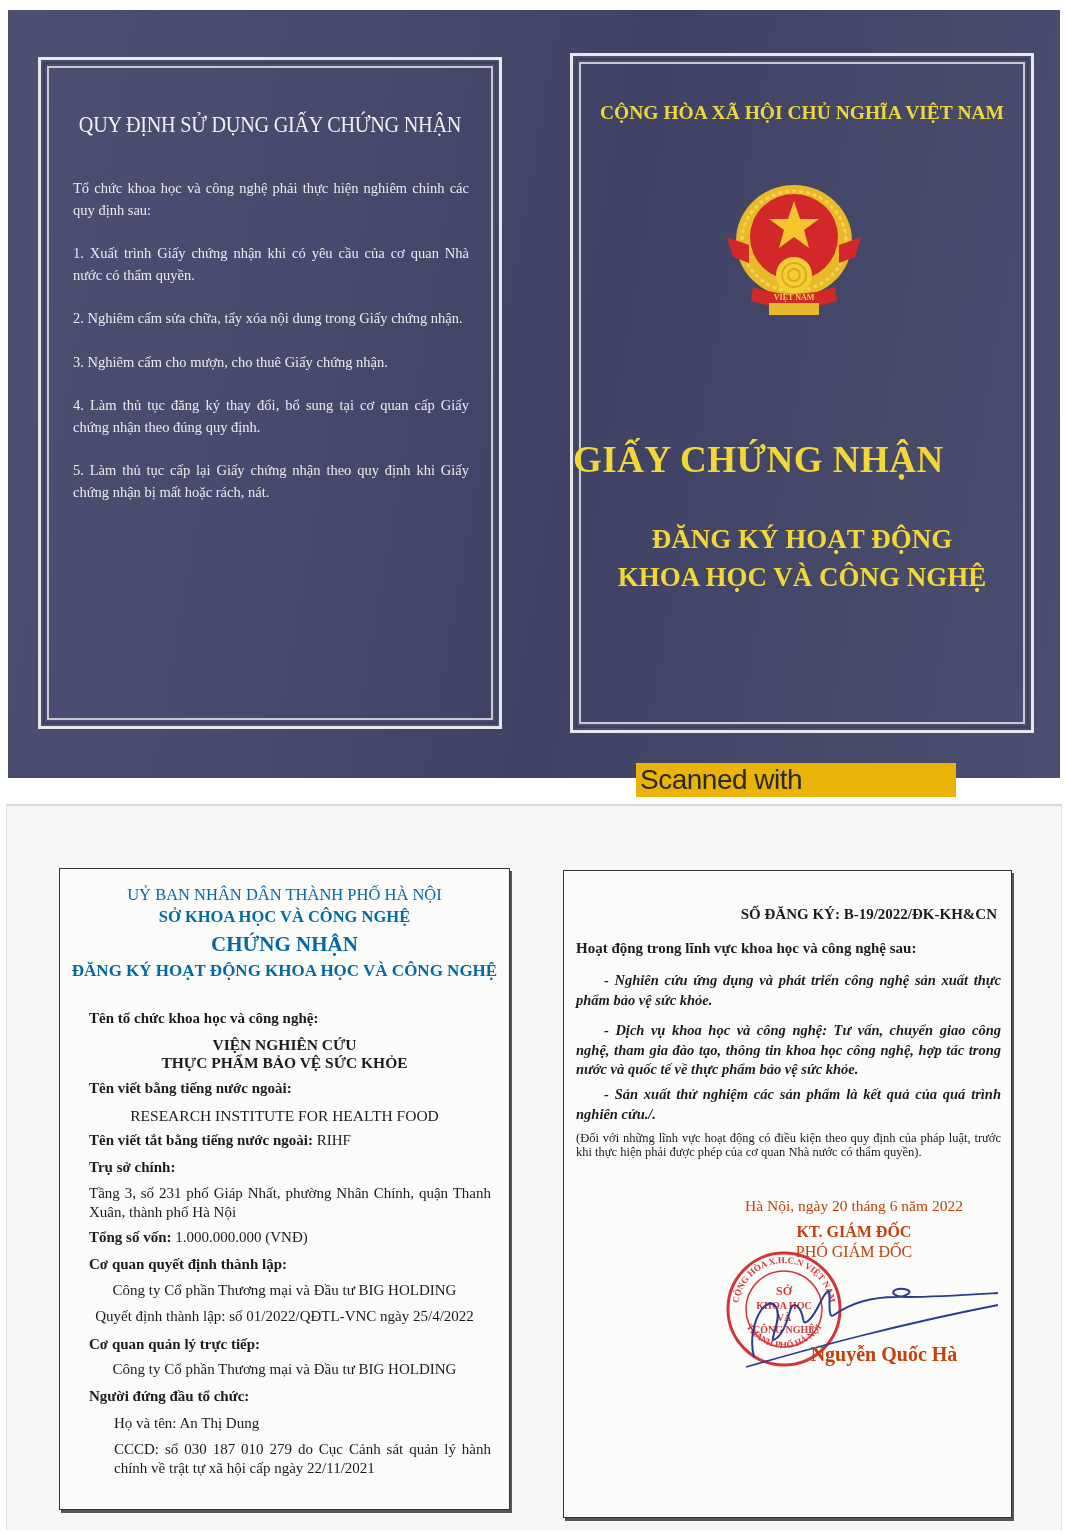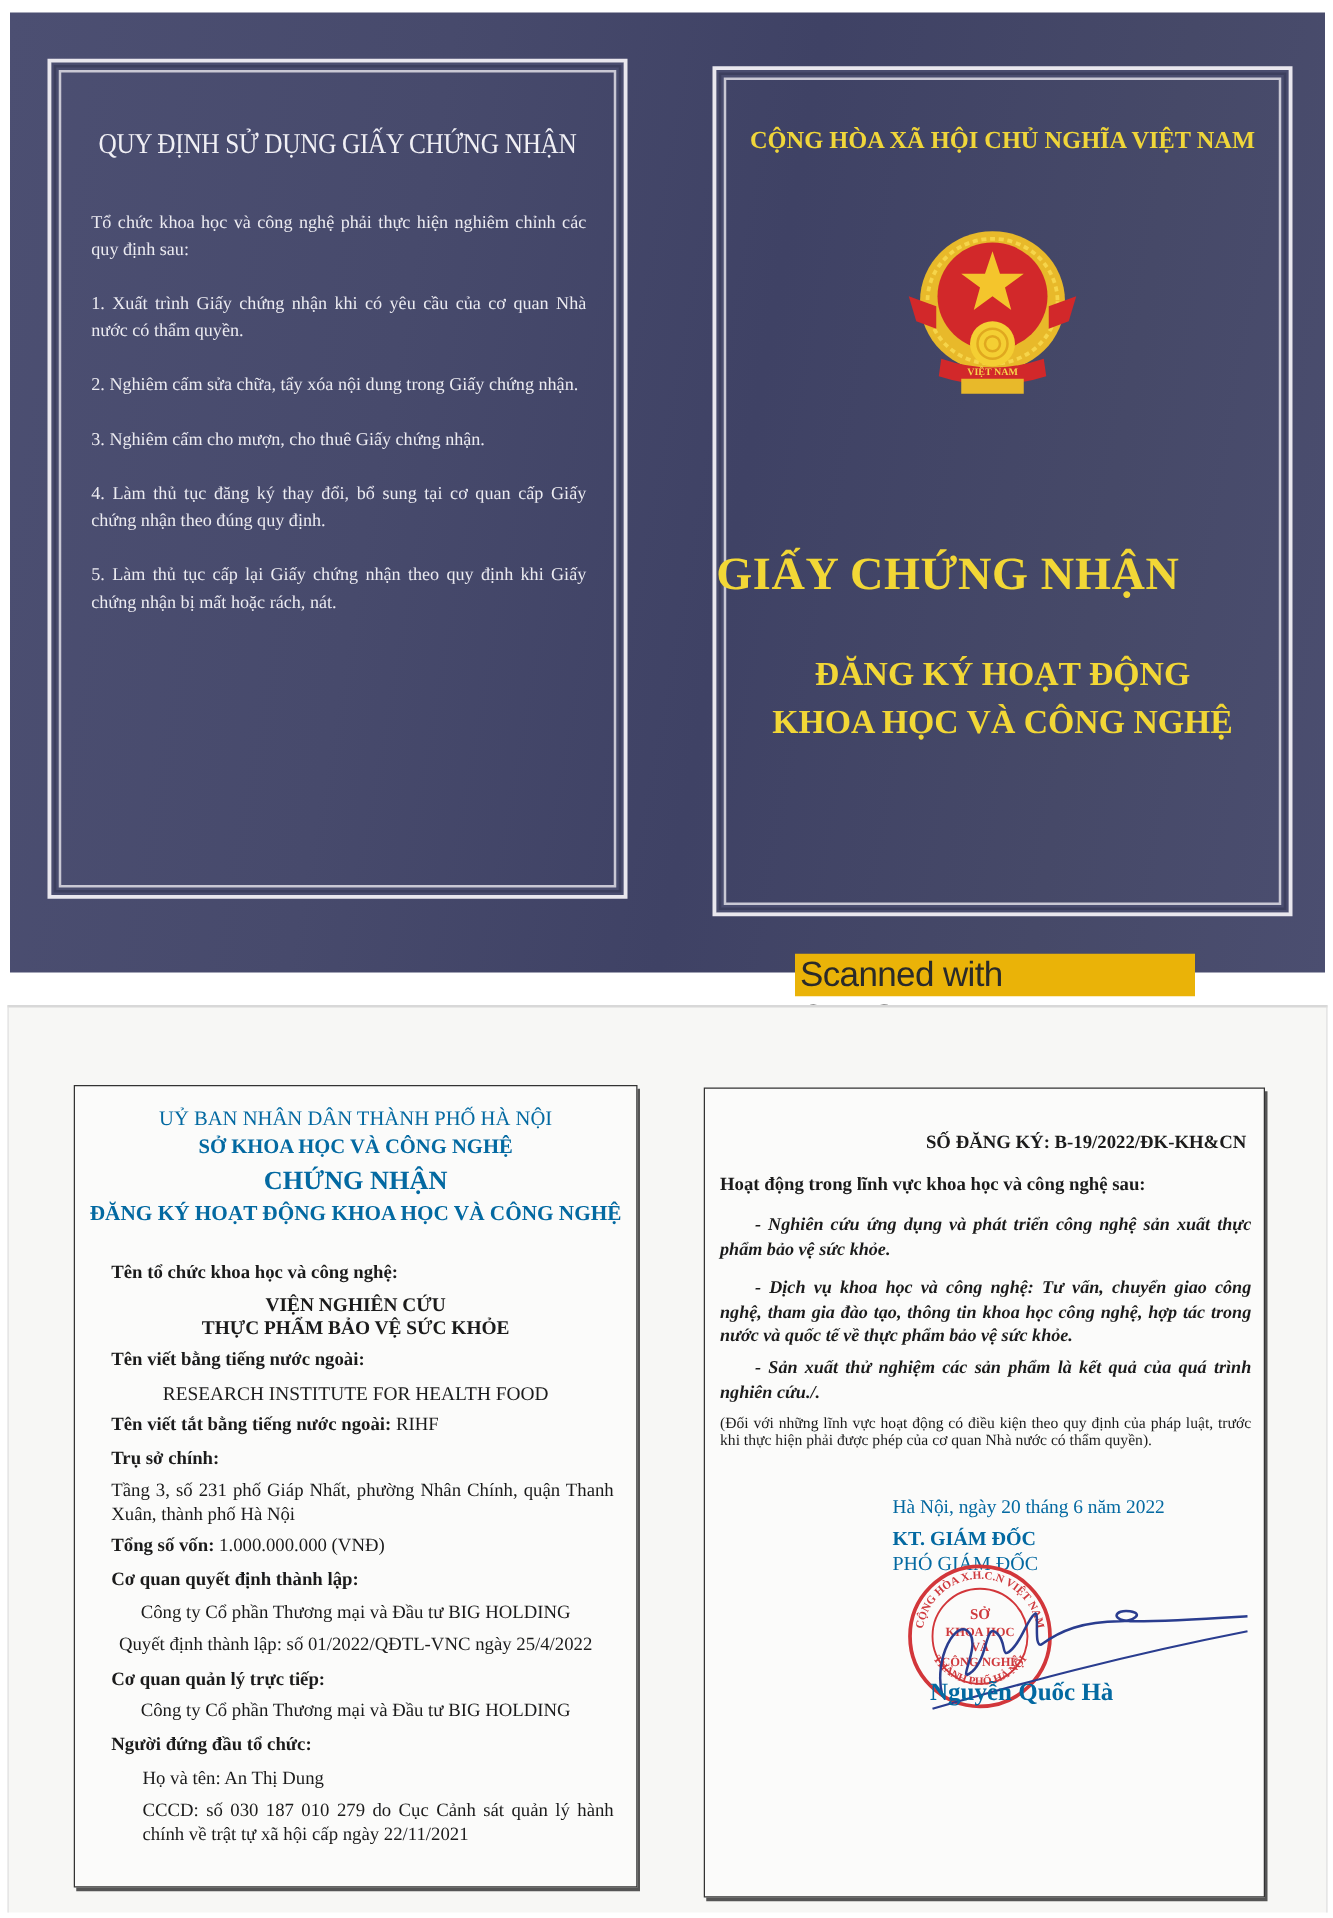--- a/index.html
+++ b/index.html
@@ -9,21 +9,21 @@
   }
   
   .cover {
     position: absolute; left: 8px; top: 10px; width: 1052px; height: 768px;
     background: linear-gradient(100deg, #4c4f72 0%, #474a6c 30%, #3f4265 55%, #464968 80%, #4b4e70 100%);
   }
   .cover-panel {
     position: absolute; border: 3px solid #e9e7ee; outline: 2px solid #3c3f5e; outline-offset: -7px;
     box-shadow: inset 0 0 0 6px #4a4d6f, inset 0 0 0 8px #c9c8d4;
   }
-  .left-panel { left: 30px; top: 37px; width: 458px; height: 666px; }
+  .left-panel { left: 30px; top: 47px; width: 458px; height: 666px; }
   .right-panel { left: 562px; top: 43px; width: 458px; height: 674px; }
   .lp-title {
     position: absolute; left: 0; right: 0; top: 52px; text-align: center; color: #f1f0f5;
     font-size: 23px; letter-spacing: -0.3px; font-family: "Liberation Serif", serif;
     transform: scaleX(0.88); transform-origin: center;
   }
   .lp-body { position: absolute; left: 32px; right: 30px; top: 118px; color: #ecebf1; font-size: 14.5px; line-height: 21.5px; }
   .lp-body p { margin: 0 0 22px 0; text-align: justify; }
   .rp-country {
     position: absolute; left: 0; right: 0; top: 46px; text-align: center; color: #f0d63a;
@@ -60,21 +60,21 @@
   .t-so { top: 38px; font-size: 16.5px; font-weight: bold; }
   .t-cn { top: 63px; font-size: 21px; font-weight: bold; }
   .t-dk { top: 92px; font-size: 17px; font-weight: bold; }
   .fld { position: absolute; left: 29px; right: 18px; font-size: 15px; color: #1b1b1b; line-height: 19px; }
   .fld.b { font-weight: bold; }
   .fld.center { text-align: center; left: 0; right: 0; }
   .fld.justify { text-align: justify; }
   .rp { position: absolute; left: 12px; right: 10px; color: #1b1b1b; font-size: 14.5px; line-height: 19.5px; }
   .rp.it { font-style: italic; font-weight: bold; text-align: justify; text-indent: 28px; }
   .rp.note { font-size: 12.5px; line-height: 14px; text-align: justify; }
-  .sig-block { position: absolute; left: 150px; width: 280px; text-align: left; color: #0369a1; }
+  .sig-block { position: absolute; left: 150px; width: 280px; text-align: center; color: #c2410c; }
   .stamp { position: absolute; left: 160px; top: 378px; width: 120px; height: 120px; }
   .signature { position: absolute; left: 172px; top: 396px; width: 270px; height: 110px; }
 </style>
 </head>
 <body>
 
 <div class="cover">
 
   <div class="cover-panel left-panel">
     <div class="lp-title">QUY ĐỊNH SỬ DỤNG GIẤY CHỨNG NHẬN</div>

